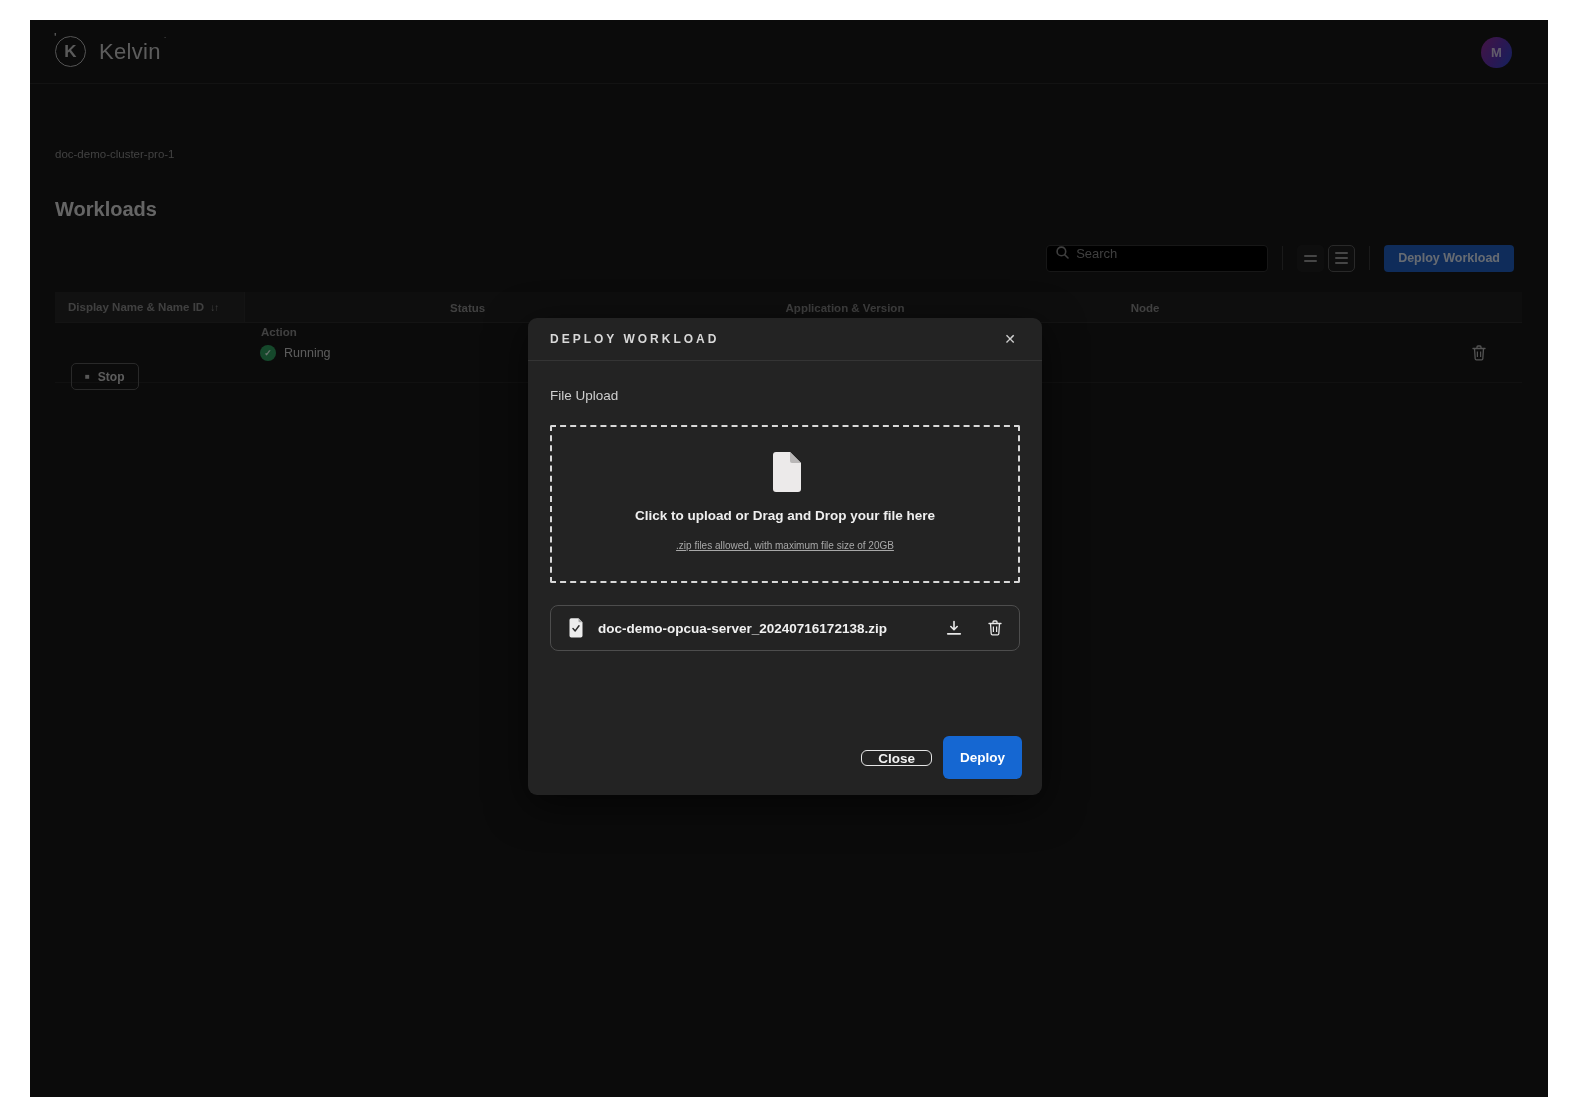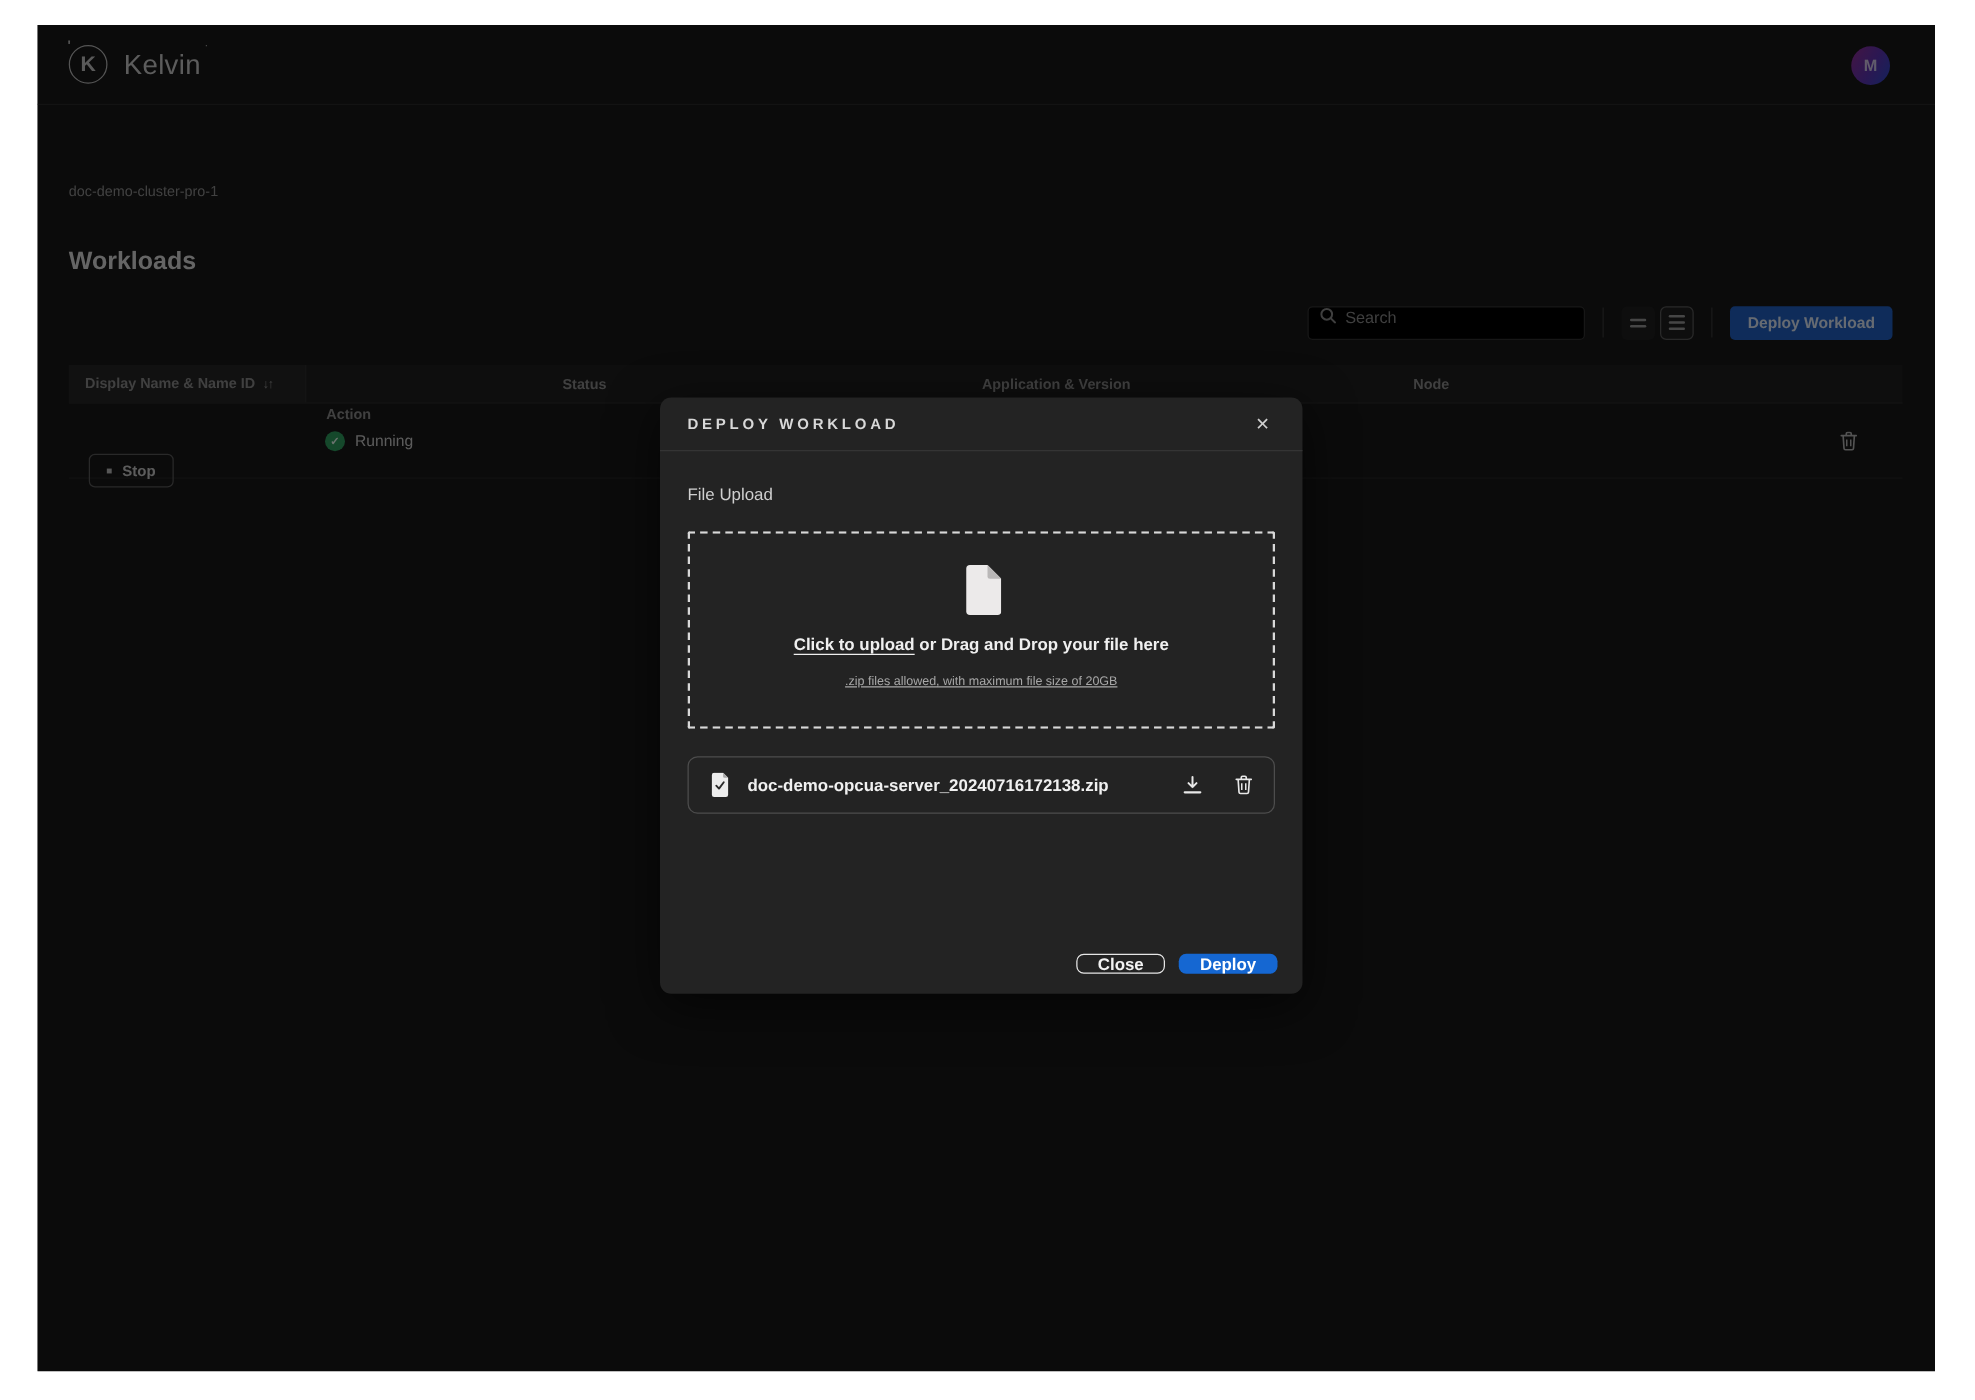--- a/index.html
+++ b/index.html
@@ -98,38 +98,38 @@
   .modal-title { font-size:12px; font-weight:bold; letter-spacing:3px; color:#d8d8d8; }
   .modal-close { background:none; border:none; color:#cfcfcf; font-size:14px; cursor:pointer; padding:2px 4px; }
   .modal-body { padding:0 22px; }
   .file-upload-label { margin-top:27px; font-size:13.5px; color:#cfcfcf; }
   .dropzone {
     margin-top:22px; height:158px; border:2px dashed #d8d8d8; border-radius:2px;
     display:flex; flex-direction:column; align-items:center; cursor:pointer;
   }
   .dropzone .doc-icon { margin-top:25px; }
   .drop-line1 { margin-top:16px; font-size:13.5px; font-weight:bold; color:#efefef; }
-  .drop-line1 .upload-link { text-decoration:underline; text-underline-offset:3px; cursor:pointer;margin-top:44px; }
+  .drop-line1 .upload-link { text-underline-offset:3px; cursor:pointer;margin-top:44px; }
   .drop-line2 { margin-top:17px; font-size:10px; color:#a8a8a8;text-decoration:underline; }
   .file-chip {
     margin-top:22px; height:46px; border:1px solid #4d4d4d; border-radius:8px;
     display:flex; align-items:center; padding:0 17px; background:#232323;
   }
   .file-chip .file-name { margin-left:14px; font-size:13.5px; font-weight:bold; color:#f0f0f0; }
   .file-chip .spacer { flex:1; }
   .file-chip .icon-btn + .icon-btn { margin-left:26px; }
   .modal-footer {
     position:absolute; right:20px; bottom:16px; display:flex; gap:11px; align-items:center;
   }
   .btn-close {
     background:transparent; border:1.5px solid #e6e6e6; border-radius:6px; height:16px; padding:0 16px;
     color:#f2f2f2; font-size:13.5px; font-weight:bold; cursor:pointer; font-family:"Liberation Sans", sans-serif;
   }
   .btn-deploy {
-    background:#1567d2; border:none; border-radius:6px; height:16px; padding:0 17px;
+    background:#1567d2; border:none; border-radius:6px; height:43px; padding:0 17px;
     color:#ffffff; font-size:13.5px; font-weight:bold; cursor:pointer; font-family:"Liberation Sans", sans-serif;
   }
 </style>
 </head>
 <body>
 
 <div class="app">
 
   <div class="navbar">
     <div class="brand">

